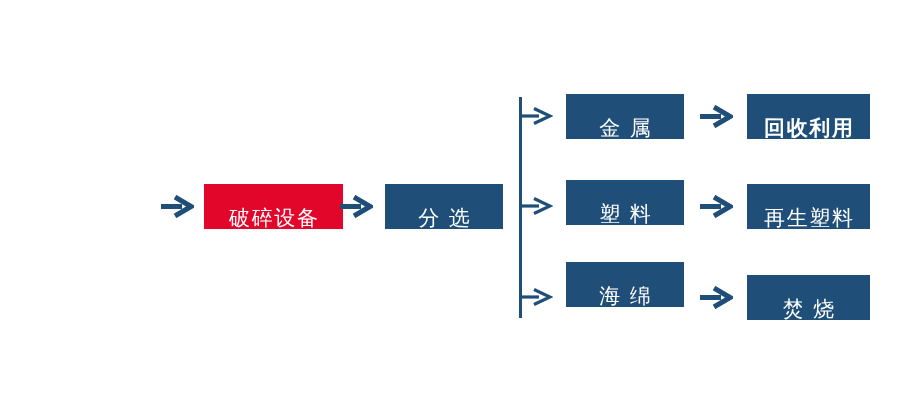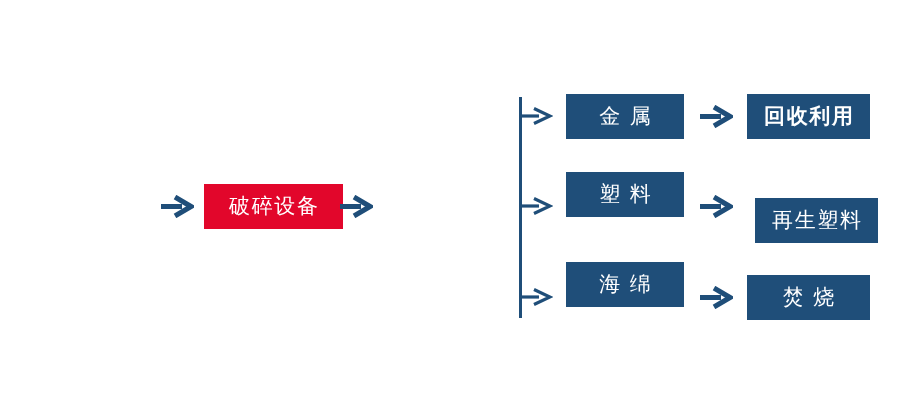--- a/index.html
+++ b/index.html
@@ -14,21 +14,21 @@
   .canvas {
     position: relative;
     width: 900px;
     height: 411px;
     background: var(--background);
     overflow: hidden;
   }
   .box {
     position: absolute;
     display: flex;
-    align-items: center;
+    align-items: flex-end;
     justify-content: center;
     height: 45px;
     background: var(--primary-blue);
     color: var(--box-text);
     font-size: 21px;
     line-height: 1;
   }
   .box.red { background: var(--highlight-red); }
   .box-label { white-space: nowrap; }
   .box-label.sp2 { letter-spacing: 0.45em; margin-right: -0.45em; }
@@ -47,24 +47,24 @@
     background: var(--primary-blue);
   }
   
   .main-box-1 { left: 32px;  top: 184px; width: 120px; }
   .main-box-2 { left: 204px; top: 184px; width: 139px; }
   .main-box-3 { left: 385px; top: 184px; width: 118px; }
   .main-arrow-1 { left: 160px; top: 195px; }
   .main-arrow-2 { left: 339px; top: 195px; }
   
   .row-0 .mat-box { top: 94px; }
-  .row-1 .mat-box { top: 172px; }
+  .row-1 .mat-box { top: 180px; }
   .row-2 .mat-box { top: 262px; }
   .row-0 .res-box { top: 94px; font-weight: bold; }
-  .row-1 .res-box { top: 198px; margin-left: 8px; }
+  .row-1 .res-box { top: 184px; }
   .row-2 .res-box { top: 275px; }
   .mat-box { left: 566px; width: 118px; }
   .res-box { left: 747px; width: 123px; }
   .row-0 .branch-arrow-small { top: 106px; }
   .row-1 .branch-arrow-small { top: 196px; }
   .row-2 .branch-arrow-small { top: 287px; }
   .branch-arrow-small { left: 521px; }
   .row-0 .branch-arrow-big { top: 105px; }
   .row-1 .branch-arrow-big { top: 195px; }
   .row-2 .branch-arrow-big { top: 286px; }
@@ -87,20 +87,23 @@
     <span class="box-label sp4">破碎设备</span>
   </div>
 
   <span class="arrow main-arrow-2">
     <svg width="34" height="23" viewBox="0 0 34 23" fill="none" stroke="currentColor" stroke-width="5" stroke-miterlimit="8">
       <path d="M1 11.5 H22"></path>
       <path d="M15 2 L31 11.5 L15 21"></path>
     </svg>
   </span>
 
+  <div class="box main-box-3">
+    <span class="box-label sp2">分选</span>
+  </div>
 
   <div class="vline"></div>
 
   <div class="row-0">
     <span class="arrow branch-arrow-small">
       <svg width="32" height="20" viewBox="0 0 32 20" fill="none" stroke="currentColor" stroke-width="3.2" stroke-miterlimit="8">
         <path d="M0 10 H18"></path>
         <path d="M13 2.5 L29 10 L13 17.5"></path>
       </svg>
     </span>

